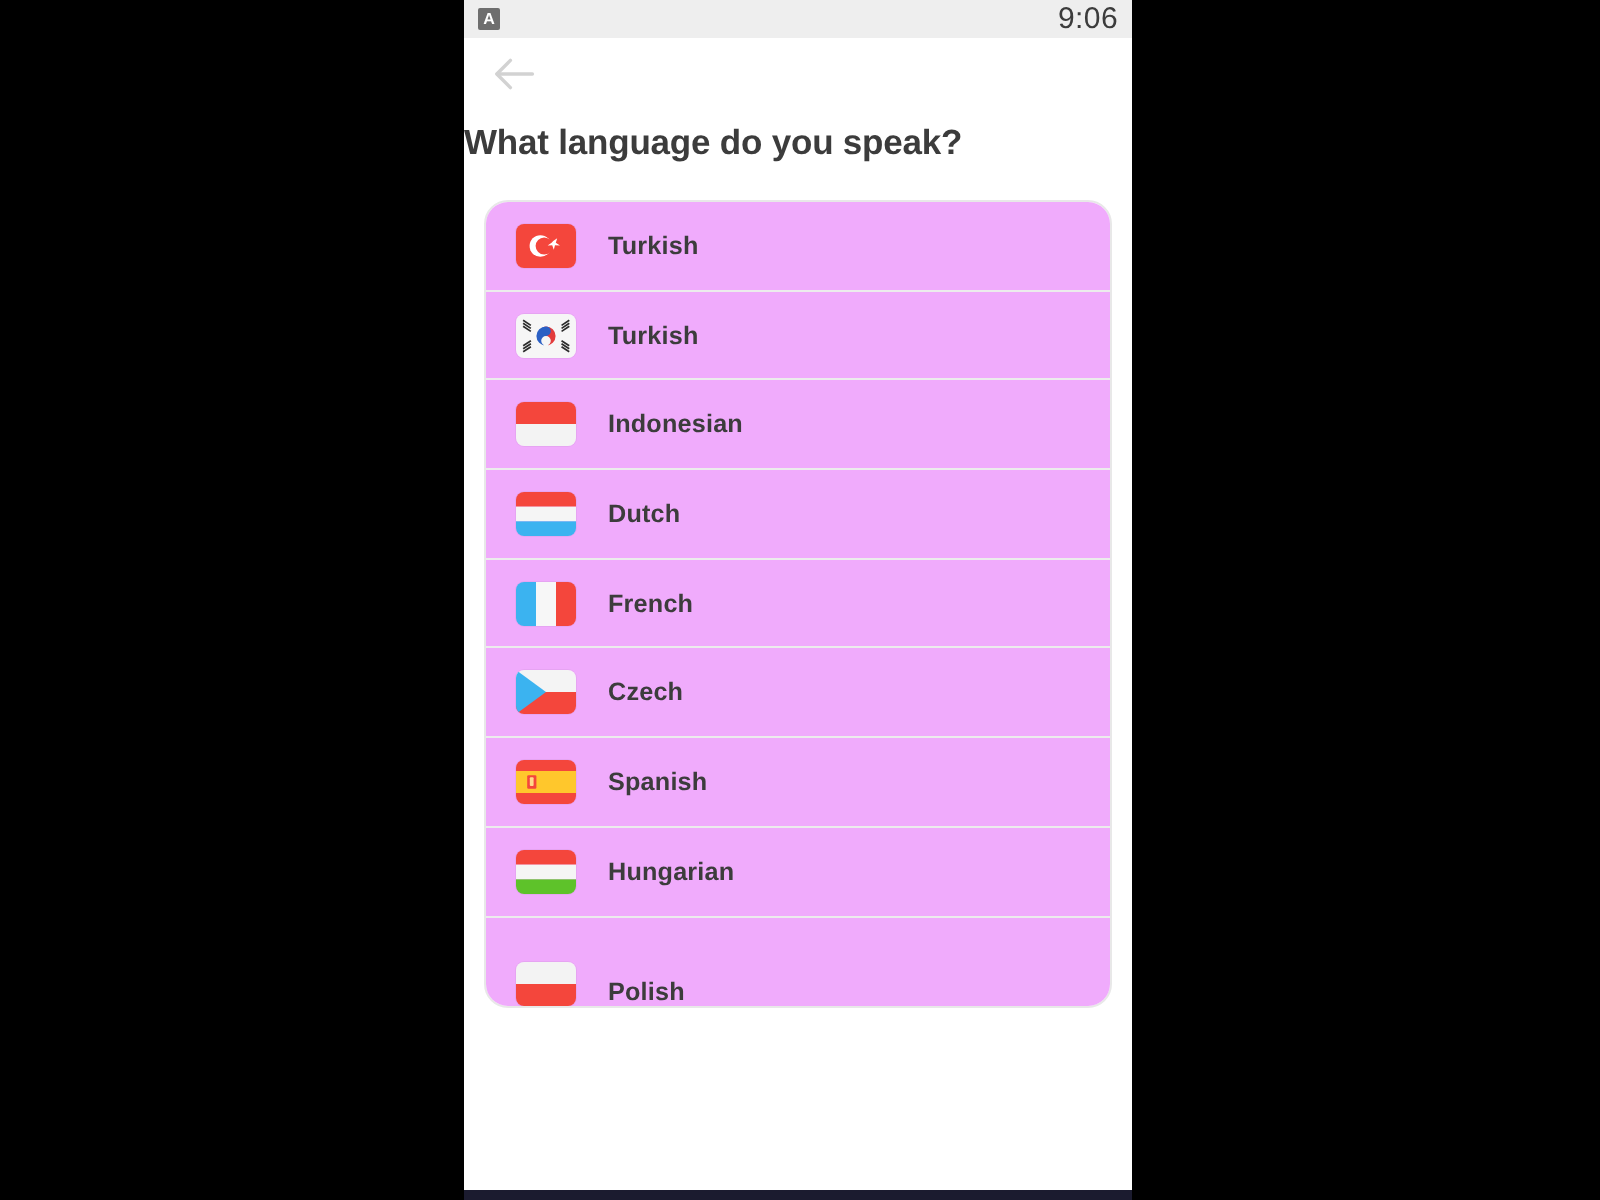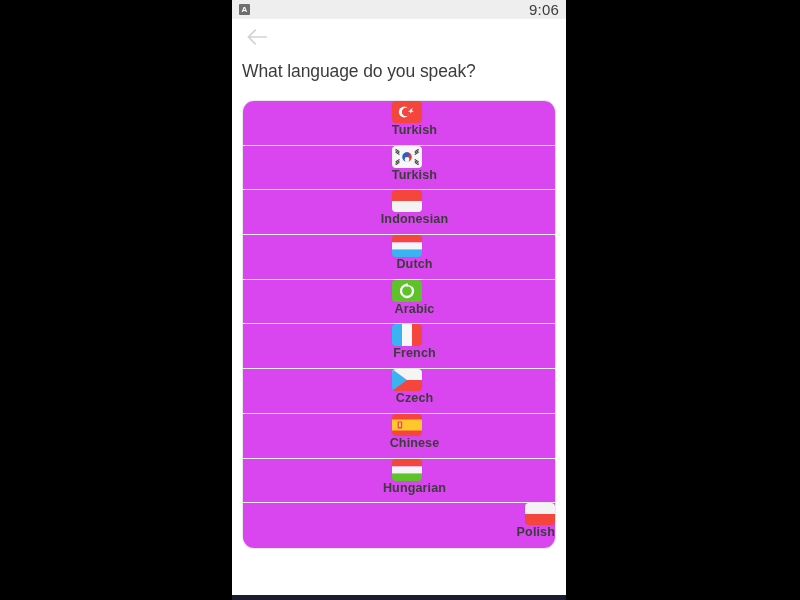--- a/index.html
+++ b/index.html
@@ -91,23 +91,23 @@
     height: 30px;
     display: flex;
     align-items: center;
     justify-content: center;
     cursor: pointer;
   }
 
   
   .page-title {
     font-size: 17.5px;
-    font-weight: normal;
+    font-weight: bold;
     color: #3c3c3c;
-    padding: 6px 10px 0 10px;
+    padding: 6px 10px 0 0;
     letter-spacing: -0.1px;
     font-family: "Liberation Sans", sans-serif;
   }
 
   
   .list-card {
     margin: 18px 10px 0 10px;
     border: 1px solid #e8e8e8;
     border-radius: 12px;
     background: #ffffff;
@@ -115,22 +115,21 @@
   }
 
   .lang-row {
     display: flex;
     align-items: center;
     height: 44.7px;
     padding: 0 0 0 15px;
     border-bottom: 1px solid #ececec;
     box-sizing: border-box;
     cursor: pointer;
-    background: #d946ef;
-    flex-direction: column;
+    background: #f0abfc;
   }
 
   .lang-row:last-child {
     border-bottom: none;
     align-items: flex-end;
   }
 
   .flag {
     width: 30px;
     height: 22px;
@@ -230,31 +229,20 @@
         <span class="flag">
           <svg viewBox="0 0 30 22">
             <rect width="30" height="7.34" fill="#f4463c"></rect>
             <rect y="7.34" width="30" height="7.33" fill="#f5f5f5"></rect>
             <rect y="14.67" width="30" height="7.33" fill="#3bb3f0"></rect>
           </svg>
         </span>
         <span class="lang-label">Dutch</span>
       </div>
 
-      <div class="lang-row">
-        <span class="flag">
-          <svg viewBox="0 0 30 22">
-            <rect width="30" height="22" fill="#5ec22a"></rect>
-            <circle cx="15" cy="11" r="5.6" fill="none" stroke="#ffffff" stroke-width="1.5"></circle>
-            <path d="M15 4.6 a6.4 6.4 0 1 0 5.2 2.7" fill="none" stroke="#ffffff" stroke-width="1.5" stroke-linecap="round"></path>
-            <rect x="14.3" y="3.2" width="1.5" height="3.6" rx="0.7" fill="#ffffff"></rect>
-          </svg>
-        </span>
-        <span class="lang-label">Arabic</span>
-      </div>
 
       <div class="lang-row">
         <span class="flag">
           <svg viewBox="0 0 30 22">
             <rect width="10" height="22" fill="#3bb3f0"></rect>
             <rect x="10" width="10" height="22" fill="#f7f7f7"></rect>
             <rect x="20" width="10" height="22" fill="#f4463c"></rect>
           </svg>
         </span>
         <span class="lang-label">French</span>
@@ -274,21 +262,21 @@
 
       <div class="lang-row">
         <span class="flag">
           <svg viewBox="0 0 30 22">
             <rect width="30" height="22" fill="#f4463c"></rect>
             <rect y="5.5" width="30" height="11" fill="#ffc72c"></rect>
             <rect x="5.6" y="7.6" width="4.6" height="6.8" rx="0.6" fill="#f4463c"></rect>
             <rect x="6.9" y="8.6" width="1.9" height="4.4" rx="0.5" fill="#ffd98a"></rect>
           </svg>
         </span>
-        <span class="lang-label">Chinese</span>
+        <span class="lang-label">Spanish</span>
       </div>
 
       <div class="lang-row">
         <span class="flag">
           <svg viewBox="0 0 30 22">
             <rect width="30" height="7.34" fill="#f4463c"></rect>
             <rect y="7.34" width="30" height="7.33" fill="#f5f5f5"></rect>
             <rect y="14.67" width="30" height="7.33" fill="#5ec22a"></rect>
           </svg>
         </span>

